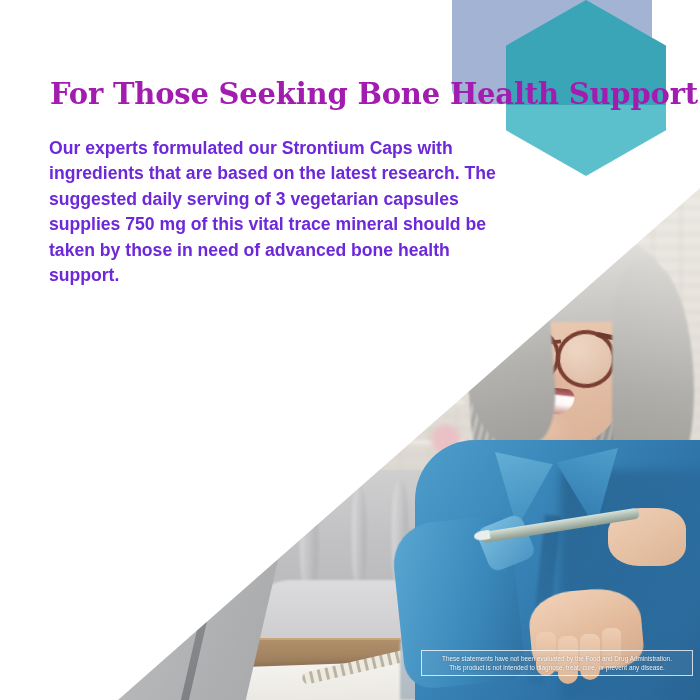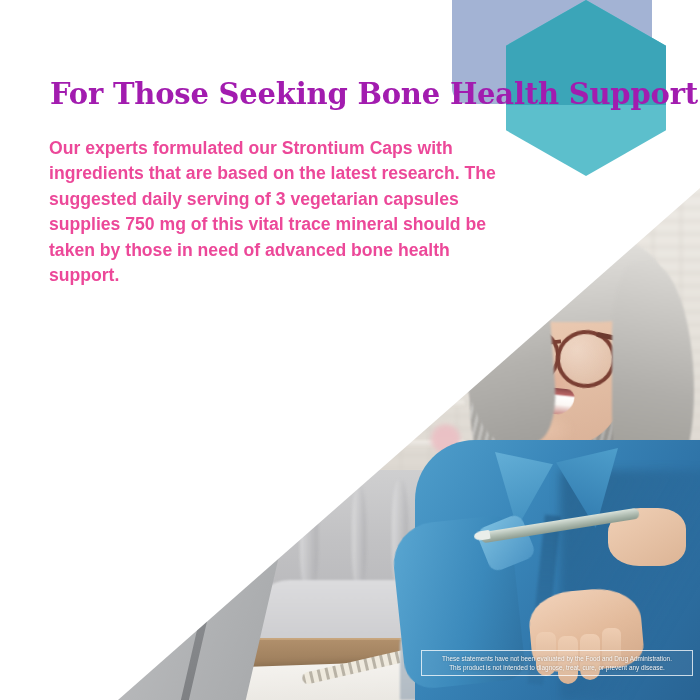--- a/index.html
+++ b/index.html
@@ -344,21 +344,21 @@
     color:#a21caf;
     line-height:1.2;
     white-space:nowrap;
   }
   .body-copy{
     position:absolute;left:49px;top:118px;width:470px;
     font-family:"Liberation Sans", sans-serif;
     font-weight:bold;
     font-size:17.6px;
     line-height:25.5px;
-    color:#ec4899;
+    color:#6d28d9;
   }
 
   
   .disclaimer{
     position:absolute;left:421px;top:650px;width:262px;
     border:1px solid rgba(255,255,255,.75);
     padding:3px 4px;
     text-align:center;
     font-family:"Liberation Sans", sans-serif;
     font-size:6.4px;

